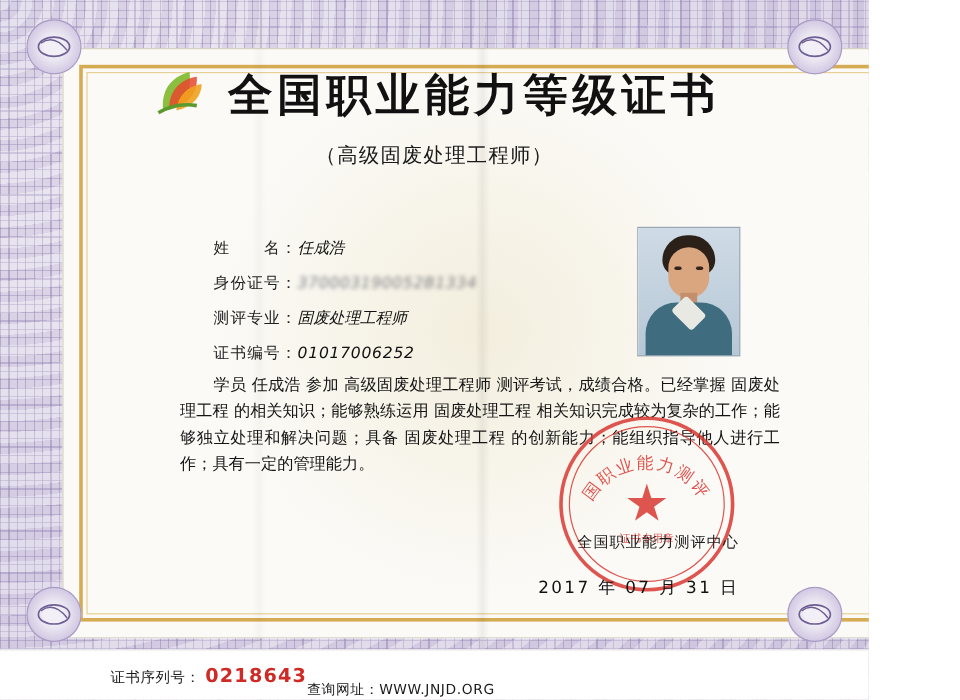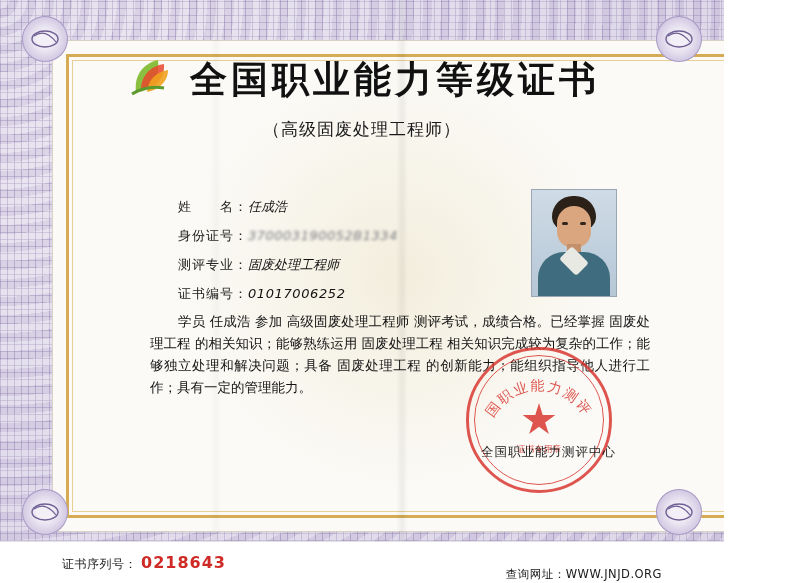--- a/index.html
+++ b/index.html
@@ -264,22 +264,22 @@
 
   
   .footer {
     position: absolute;
     left: 0; right: 0; bottom: 0;
     height: 42px;
     background: #ffffff;
     border-top: 1px solid #e2e0e4;
     display: flex;
     align-items: center;
-    justify-content: space-between;
-    padding: 0 62px;
+    justify-content: flex-start;
+    padding: 0 92px;
     box-sizing: border-box;
   }
   .serial {
     font-size: 12px;
     color: #1a1a1a;
     letter-spacing: .5px;
   }
   .serial .num {
     color: #cf2b26;
     font-size: 16px;
@@ -395,20 +395,21 @@
       </defs>
       <text>
         <textPath href="#arcpath" startOffset="8%">国职业能力测评</textPath>
       </text>
     </svg>
     <div class="seal-star"></div>
     <div class="seal-bottom-text">证书专用章</div>
   </div>
 
   <div class="issuer">全国职业能力测评中心</div>
+  <div class="issue-date">2017 年 07 月 31 日</div>
 
   <div class="fold f1"></div>
   <div class="fold f2"></div>
 
   <div class="footer">
     <div class="serial">
       <span>证书序列号：</span><span class="num">0218643</span>
     </div>
     <div class="query">查询网址：WWW.JNJD.ORG</div>
   </div>

